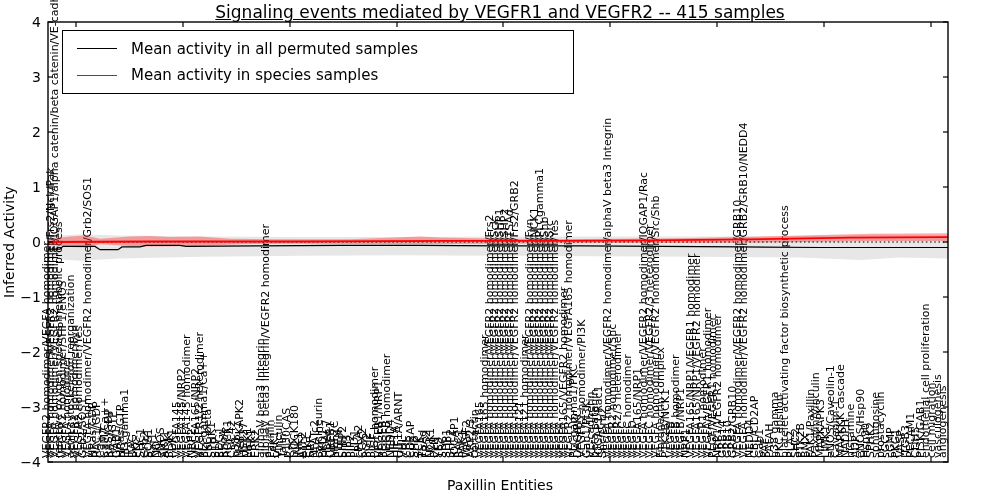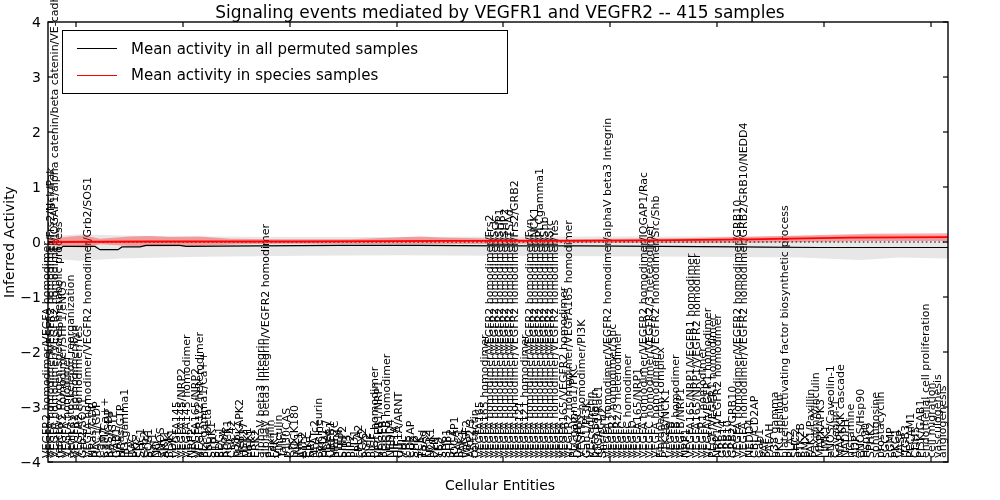--- a/index.html
+++ b/index.html
@@ -1,23 +1,23 @@
 <!DOCTYPE html>
 <html><head>
 <meta charset="utf-8">
 <style>
   html,body{margin:0;padding:0;background:#fff;}
   .figure{position:relative;width:1000px;height:500px;background:#ffffff;
           font-family:"DejaVu Sans","Liberation Sans",sans-serif;overflow:hidden;}
   .title{position:absolute;top:2px;left:0;width:1000px;text-align:center;
-         font-size:17px;color:#000;}
+         font-size:17px;color:#000;text-decoration:underline;}
   .xlabel{position:absolute;top:477px;left:0;width:1000px;text-align:center;
           font-size:14px;color:#000;}
   svg#chart{position:absolute;left:0;top:0;}
-  .legend{position:absolute;left:62px;top:30px;width:446px;height:64px;
+  .legend{position:absolute;left:62px;top:30px;width:512px;height:64px;
           border:1.6px solid #000;background:#fff;display:flex;
           flex-direction:column;justify-content:space-evenly;padding-left:14px;
           box-sizing:border-box;z-index:5;}
   .legend-row{display:flex;align-items:center;gap:14px;font-size:15px;color:#000;}
   .legend-line{width:40px;height:0;border-top:1.7px solid #000;flex:0 0 auto;}
 </style>
 </head>
 <body>
 
 <div class="figure">
@@ -287,14 +287,14 @@
     <div class="legend-row">
       <span class="legend-line" id="leg-line-0" style="border-top-color: rgb(0, 0, 0);"></span>
       <span>Mean activity in all permuted samples</span>
     </div>
     <div class="legend-row">
       <span class="legend-line" id="leg-line-1" style="border-top-color: rgb(255, 0, 0);"></span>
       <span>Mean activity in species samples</span>
     </div>
   </div>
 
-  <div class="xlabel">Cellular Entities</div>
+  <div class="xlabel">Paxillin Entities</div>
 </div>
 
 </body></html>

